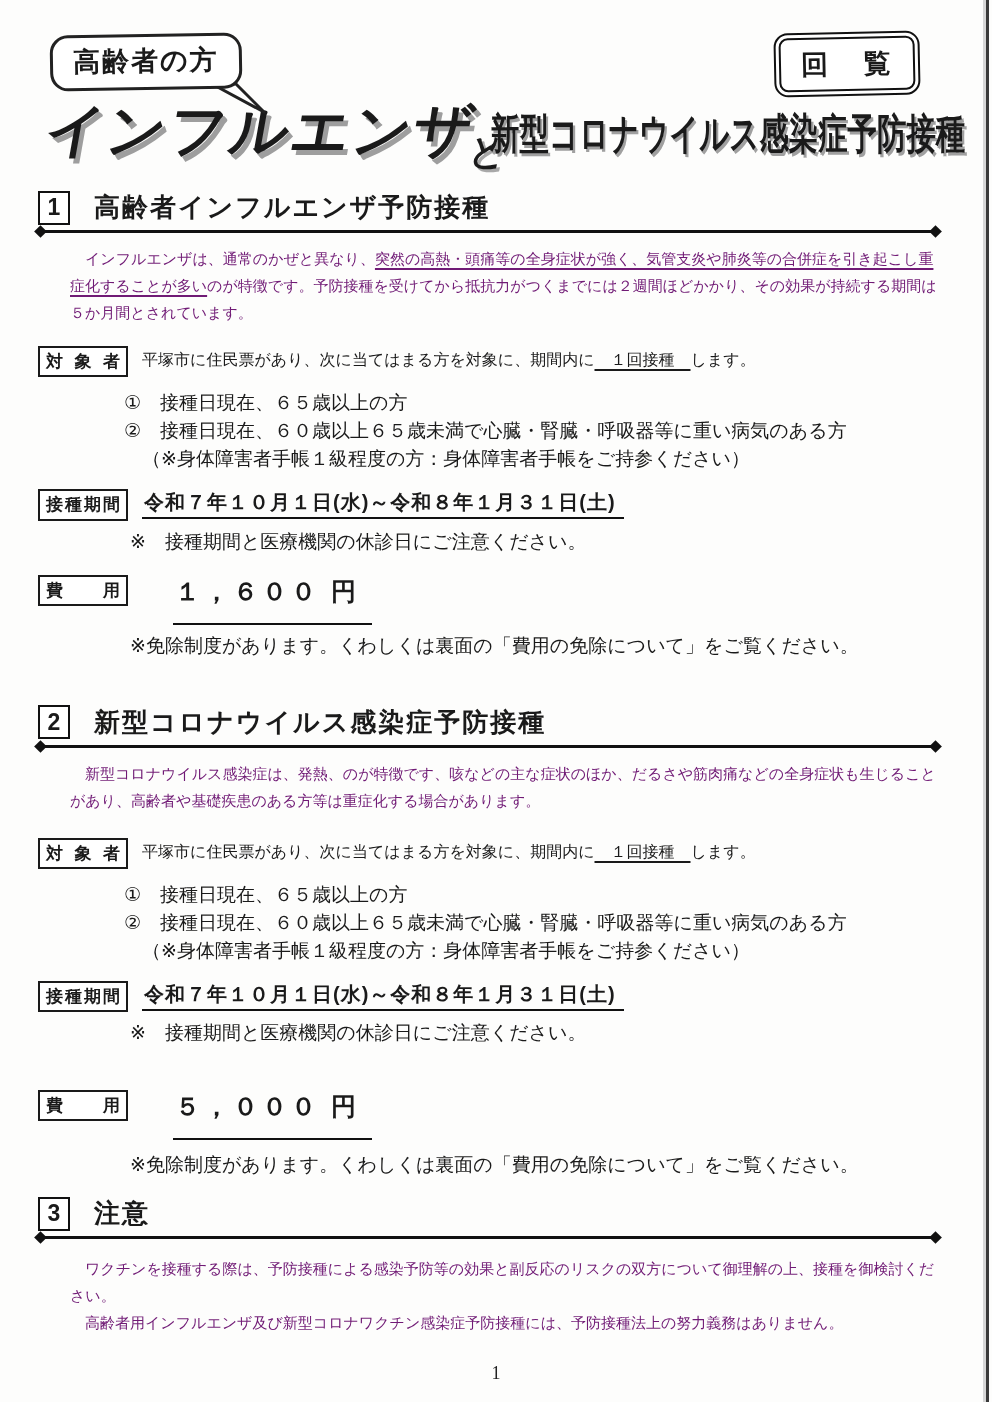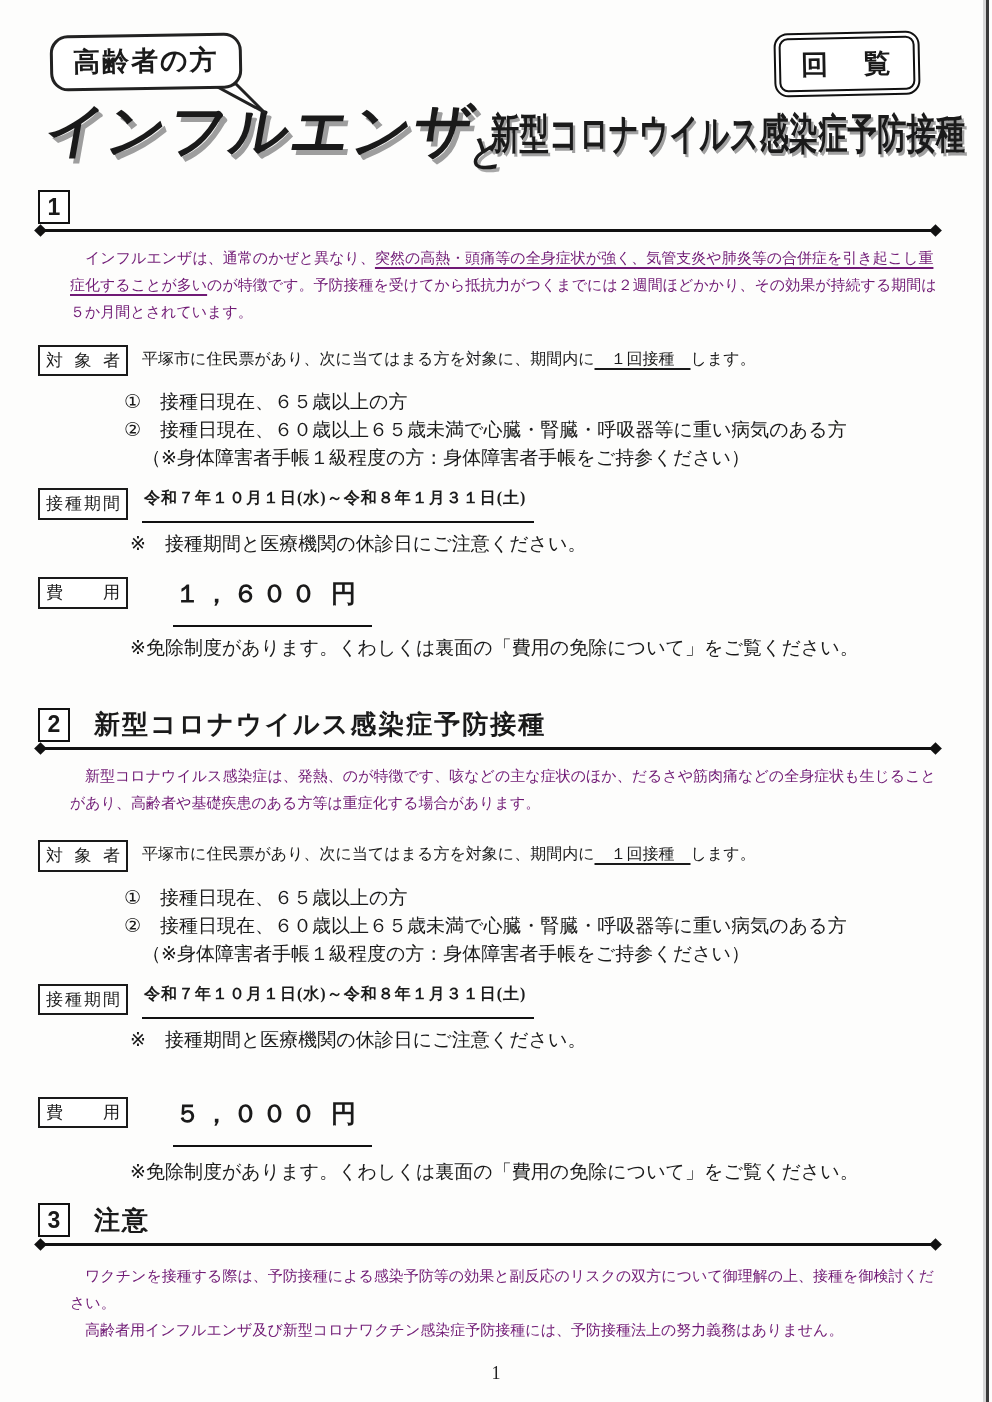--- a/index.html
+++ b/index.html
@@ -32,32 +32,32 @@
   .sec-title { font-size:26px; font-weight:bold; letter-spacing:2px; }
   .rule { position:relative; margin-top:5px; border-top:3px solid #111; height:0; }
   .rule::before, .rule::after { content:""; position:absolute; top:-6px; width:9px; height:9px;
             background:#111; transform:rotate(45deg); }
   .rule::before { left:-2px; } .rule::after { right:-2px; }
 
   .para { font-size:15px; line-height:27px; margin-top:12px; color:#701a75;margin-left:32px; }
   .u { text-decoration:underline; text-decoration-thickness:1.5px; text-underline-offset:4px; }
 
   .row { display:flex; align-items:flex-start; gap:14px; }
-  .lbl { border:2px solid #1a1a1a; min-width:90px; padding:3px 6px; font-size:17px; font-weight:normal;
+  .lbl { border:2px solid #1a1a1a; min-width:90px; padding:3px 6px; font-size:17px; font-weight:bold;
          text-align:justify; text-align-last:justify; line-height:1.25; background:#fff; flex:0 0 auto; }
   .row-text { font-size:16px; line-height:1.55; padding-top:2px; }
 
   .list { margin:12px 0 0 86px; font-size:19px; line-height:28px; }
   .list .note-in { margin-left:18px; }
 
   .mt-target { margin-top:20px; }
   .mt-period { margin-top:16px; }
   .mt-fee    { margin-top:20px; }
-  .period-val { font-size:16px; font-weight:bold; border-bottom:2.5px solid #111;
-                padding:0 8px 12px 2px; letter-spacing:1px; white-space:nowrap;font-family:Liberation Serif, serif; }
+  .period-val { font-size:20px; font-weight:bold; border-bottom:2.5px solid #111;
+                padding:0 8px 1px 2px; letter-spacing:1px; white-space:nowrap; }
   .fee-val { font-size:25px; font-weight:bold; border-bottom:2.5px solid #111;
              padding:0 12px 15px 2px; letter-spacing:4px; white-space:nowrap;margin-left:31px; }
   .note { font-size:19px; margin:8px 0 0 92px; }
 
   .sec2 { margin-top:46px; }
   .sec2 .mt-target { margin-top:24px; }
   .sec2 .mt-fee { margin-top:44px; }
   .sec2 .fee-note { margin-top:12px; }
   .sec3 { margin-top:18px; }
   .sec3 .para { margin-top:16px; }
@@ -84,20 +84,21 @@
         <span>回 覧</span>
       </div>
       <div class="title-flu">インフルエンザ</div>
       <div class="title-to">と</div>
       <div class="title-covid">新型コロナウイルス感染症予防接種</div>
     </div>
 
     <div class="sec1">
       <div class="sec-head">
         <span class="numbox">1</span>
+        <span class="sec-title">高齢者インフルエンザ予防接種</span>
       </div>
       <div class="rule"></div>
       <p class="para"><span>　インフルエンザは、通常のかぜと異なり、</span><span class="u">突然の高熱・頭痛等の全身症状が強く、気管支炎や肺炎等の合併症を引き起こし重症化することが多い</span><span>のが特徴です。予防接種を受けてから抵抗力がつくまでには２週間ほどかかり、その効果が持続する期間は５か月間とされています。</span></p>
 
       <div class="row mt-target">
         <span class="lbl">対 象 者</span>
         <span class="row-text"><span>平塚市に住民票があり、次に当てはまる方を対象に、期間内に</span><span class="u">　１回接種　</span><span>します。</span></span>
       </div>
       <div class="list">
         <div>①　接種日現在、６５歳以上の方</div>

